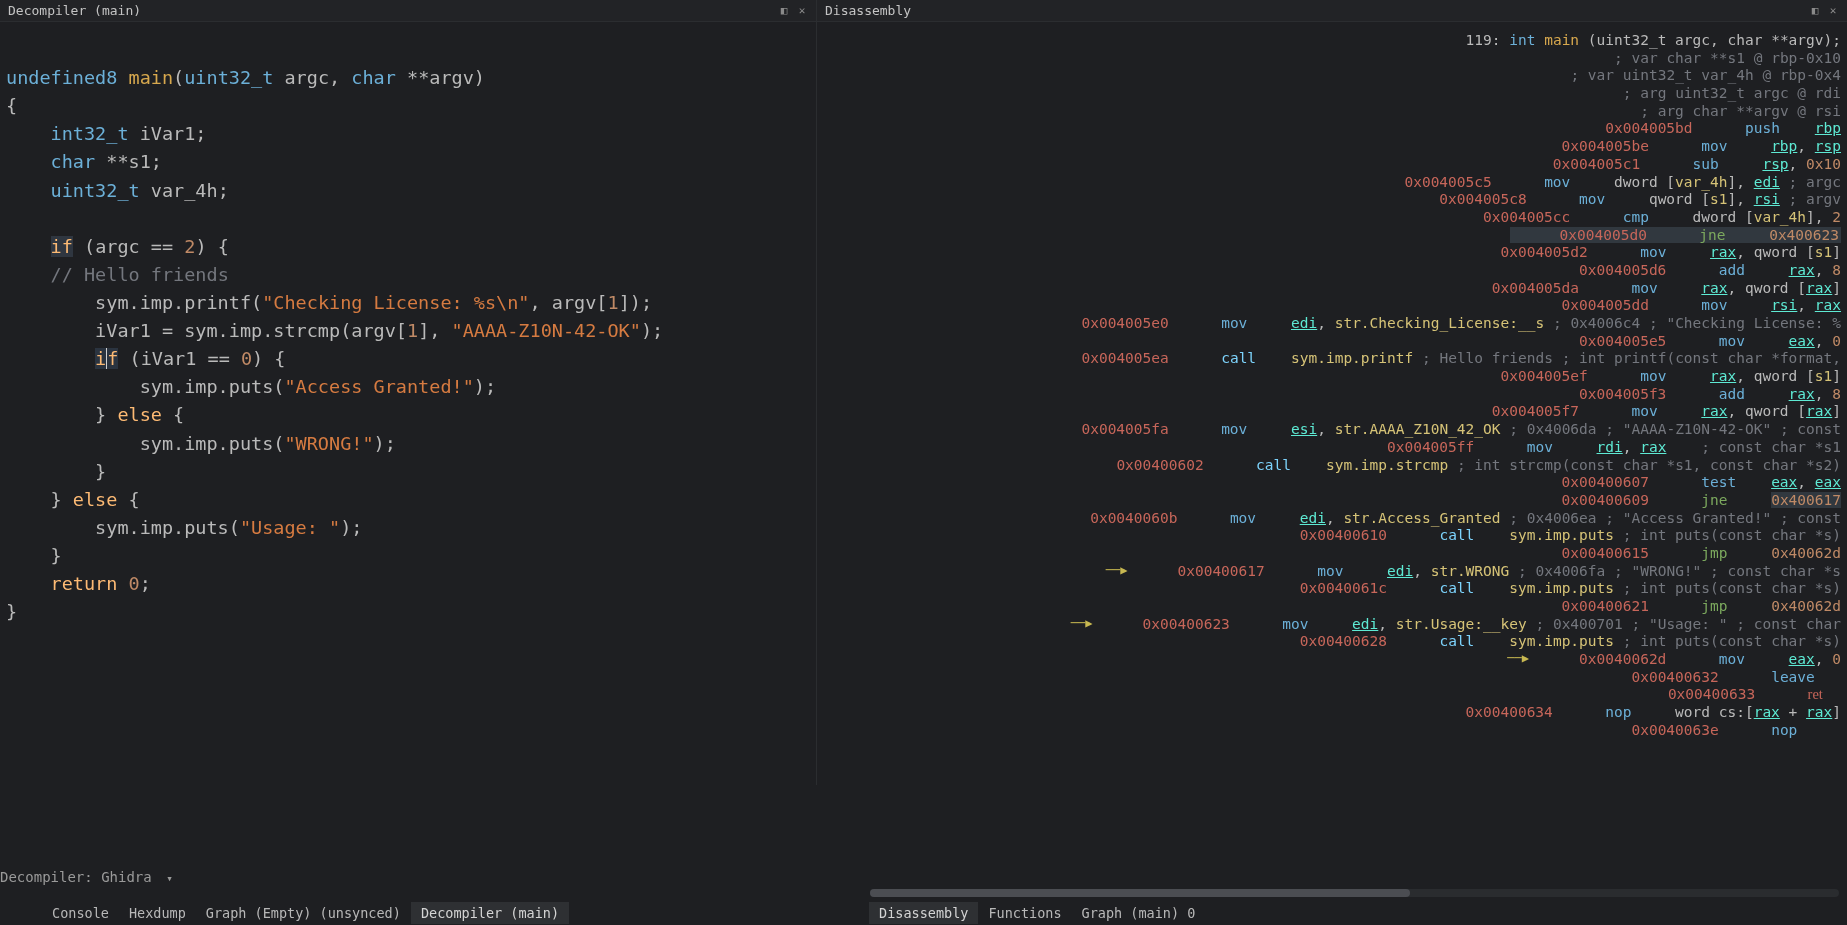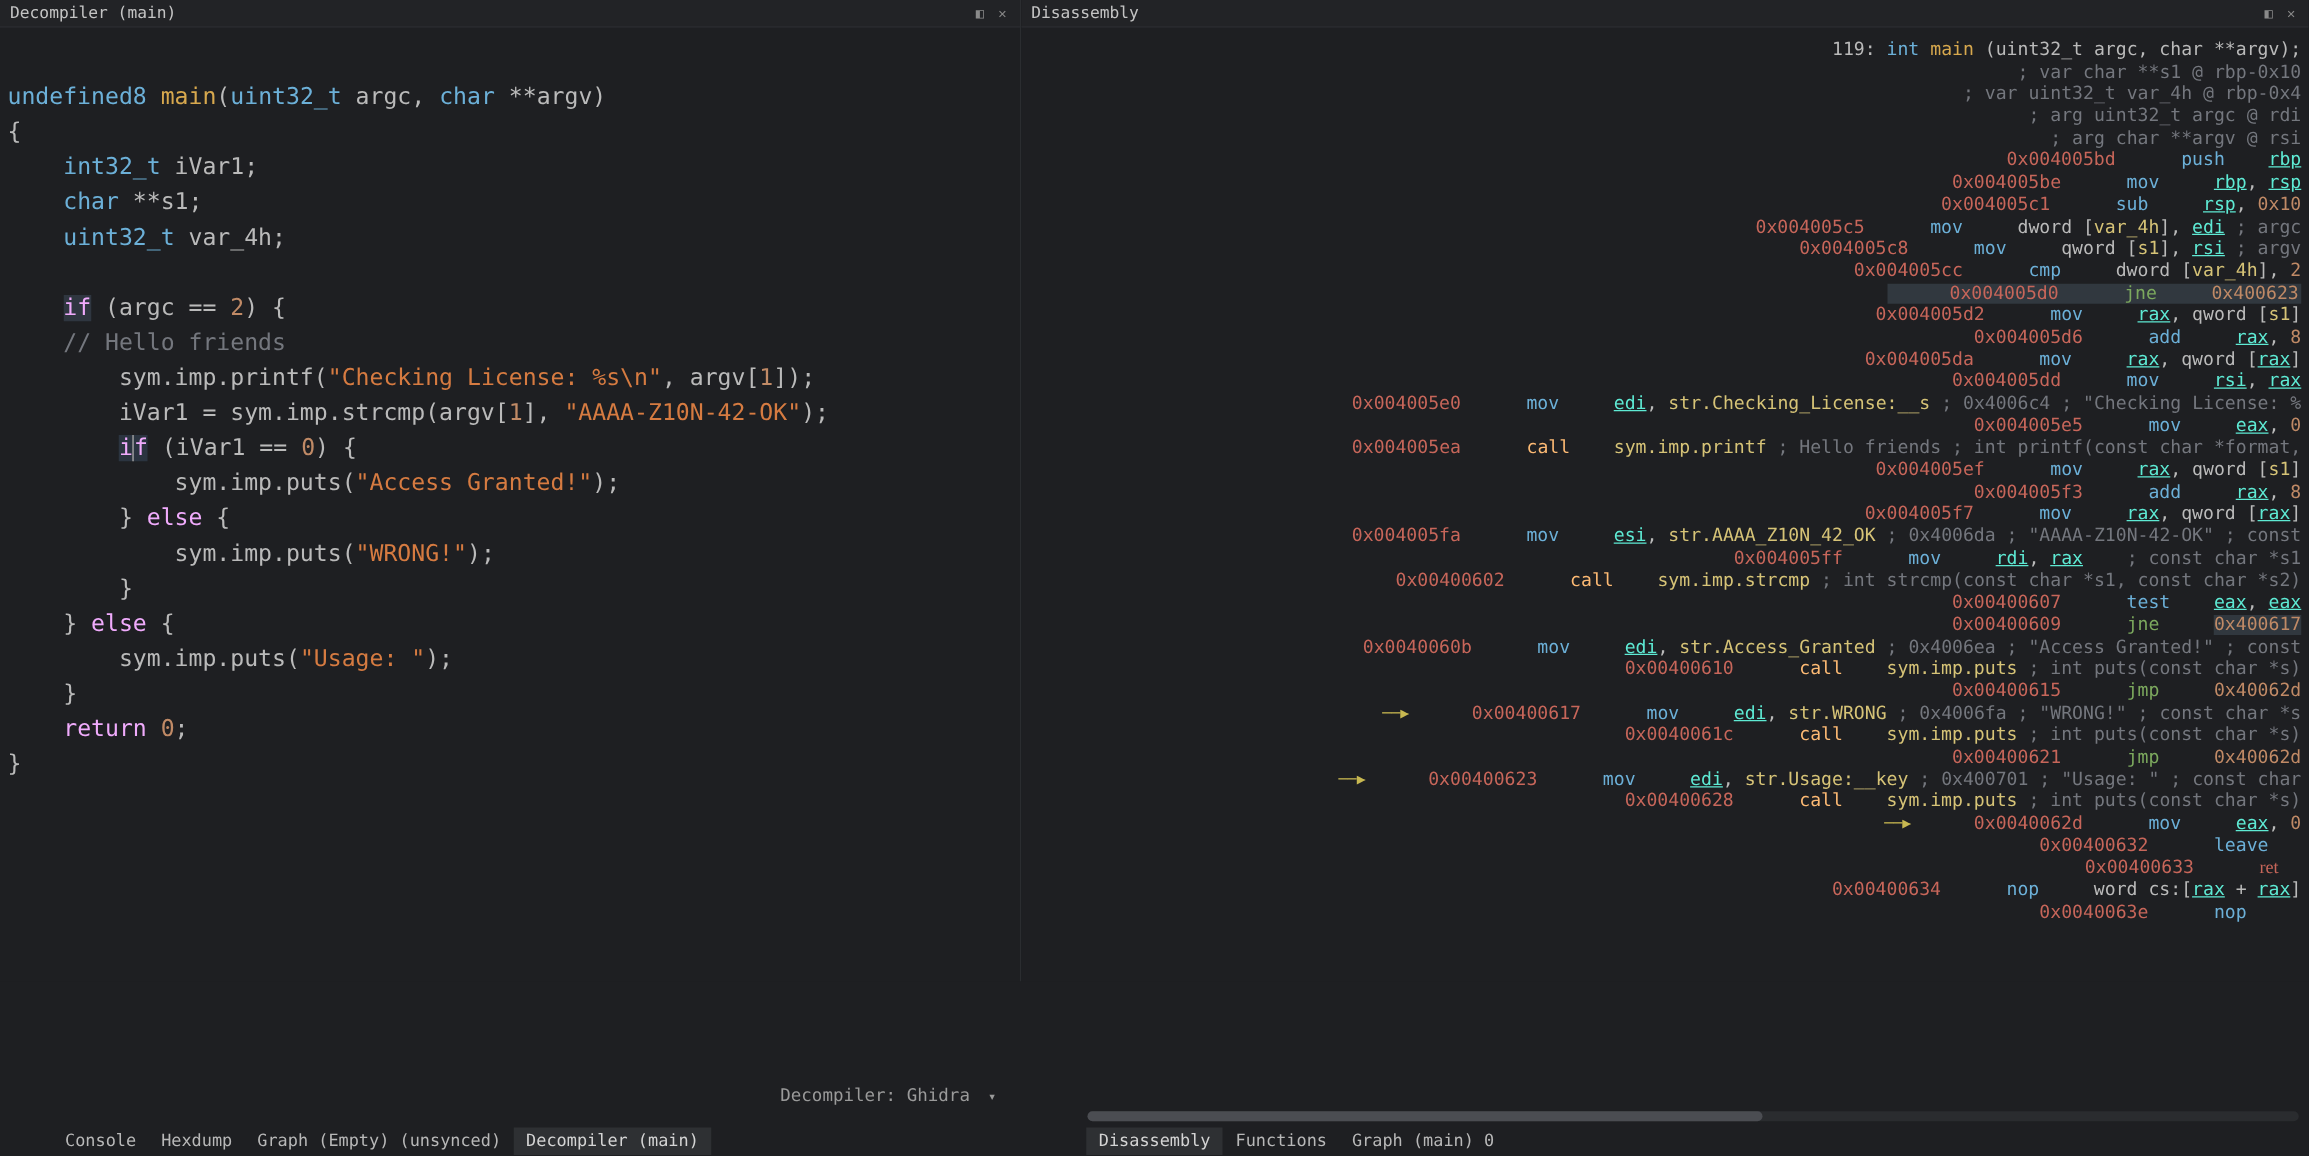--- a/index.html
+++ b/index.html
@@ -19,50 +19,50 @@
   display:flex; align-items:center; justify-content:space-between;
   padding:2px 8px; font-size:13px; color:#c4c4c4; background:#222326;
   border-bottom:1px solid #2b2d30; height:22px;
 }
 .panel-header-icons { display:flex; gap:6px; align-items:center; }
 .hdr-icon { width:12px; height:12px; cursor:pointer; display:inline-flex; align-items:center; justify-content:center; color:#8a8a8a; font-size:11px; }
 .decompiler-body { flex:1; padding:14px 6px 6px 6px; font-size:18.5px; line-height:1.52; white-space:pre; overflow:auto; }
 .disasm-body { flex:1; padding:10px 6px 6px 6px; font-size:14.5px; line-height:1.22; white-space:pre; overflow:auto; position:relative; }
 .footer-left {
   position:absolute; bottom:40px; left:0; width:817px;
-  text-align:right; padding-right:20px; font-size:14px; color:#9a9a9a;
+  text-align:left; padding-right:20px; font-size:14px; color:#9a9a9a;
 }
 .footer-left .drop { color:#9a9a9a; margin-left:6px; font-size:11px; }
 .bottom-tabs-left, .bottom-tabs-right {
   position:absolute; bottom:0; display:flex; font-size:13.5px; height:24px; align-items:center;padding-left:42px;
 }
 .bottom-tabs-left { left:0; }
 .bottom-tabs-right { left:827px; }
 .tab { padding:3px 10px; color:#b8b8b8; cursor:pointer; }
 .tab.active { background:#2e3033; color:#d4d4d4; }
 .scrollbar-h {
   position:absolute; bottom:28px; left:870px; right:8px; height:8px;
   background:#2a2c2f; border-radius:4px;
 }
 .scrollbar-thumb {
   position:absolute; left:0; width:540px; height:8px; background:#4b4d52; border-radius:4px;
 }
 
 
 .tk-type   { color:#6cb0d8; }
-.tk-kw     { color:#f0abfc; }
+.tk-kw     { color:#fdba74; }
 .tk-fname  { color:#d7a84e; }
 .tk-punc   { color:#bababa; }
 .tk-num    { color:#c08a66; }
 .tk-str    { color:#d67b41; }
 .tk-cmt    { color:#74777e;margin-top:20px; }
 .tk-addr   { color:#c7665a;margin-left:48px; }
 .tk-mnem   { color:#6cb0d8; }
 .tk-mnem-j { color:#7ca95e; }
-.tk-mnem-c { color:#fdba74; }
+.tk-mnem-c { color:#7dd3fc; }
 .tk-reg    { color:#5eead4;text-decoration:underline; }
 .tk-symref { color:#d6c377; }
 .tk-hex    { color:#c08a66; }
 .tk-ret    { color:#c7665a; font-weight:normal;font-family:Liberation Serif, serif; }
 .hl-if     { background:#2f3640; }
 .hl-inner  { background:#2b3440; }
 .caret     { border-left:1px solid #d0d0d0; }
 .hl-tgt    { background:#31383f; }
 
 

